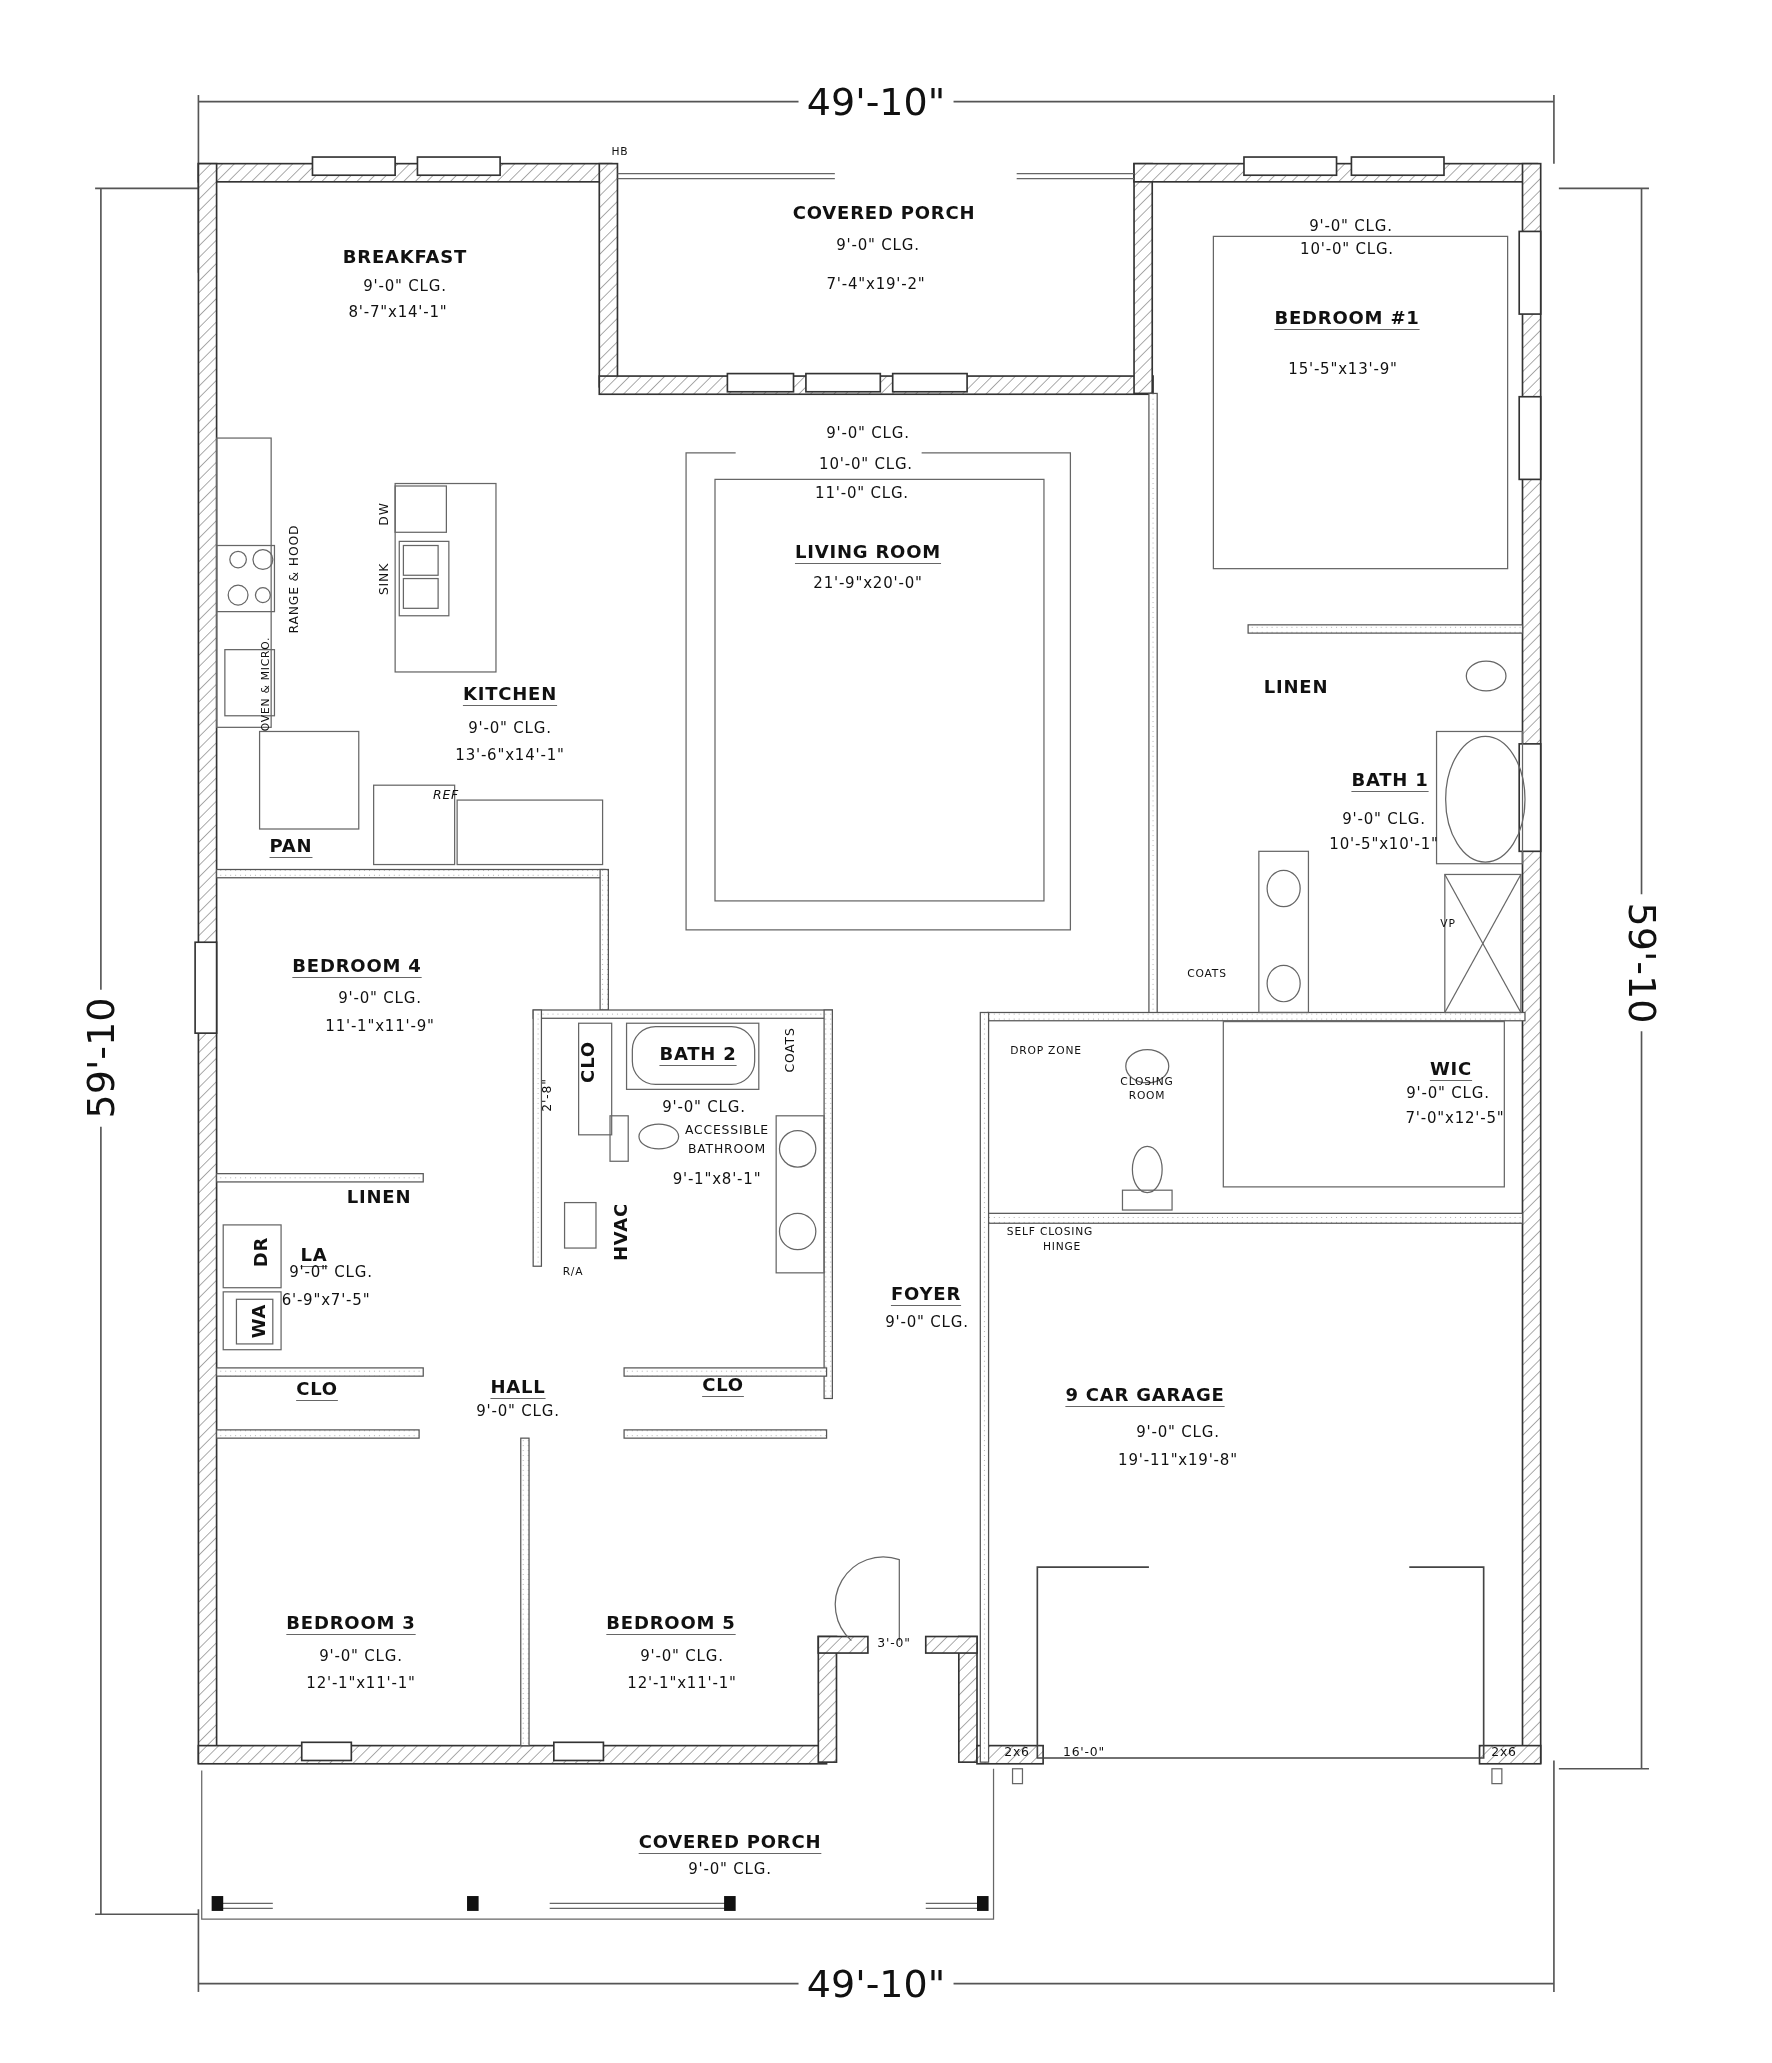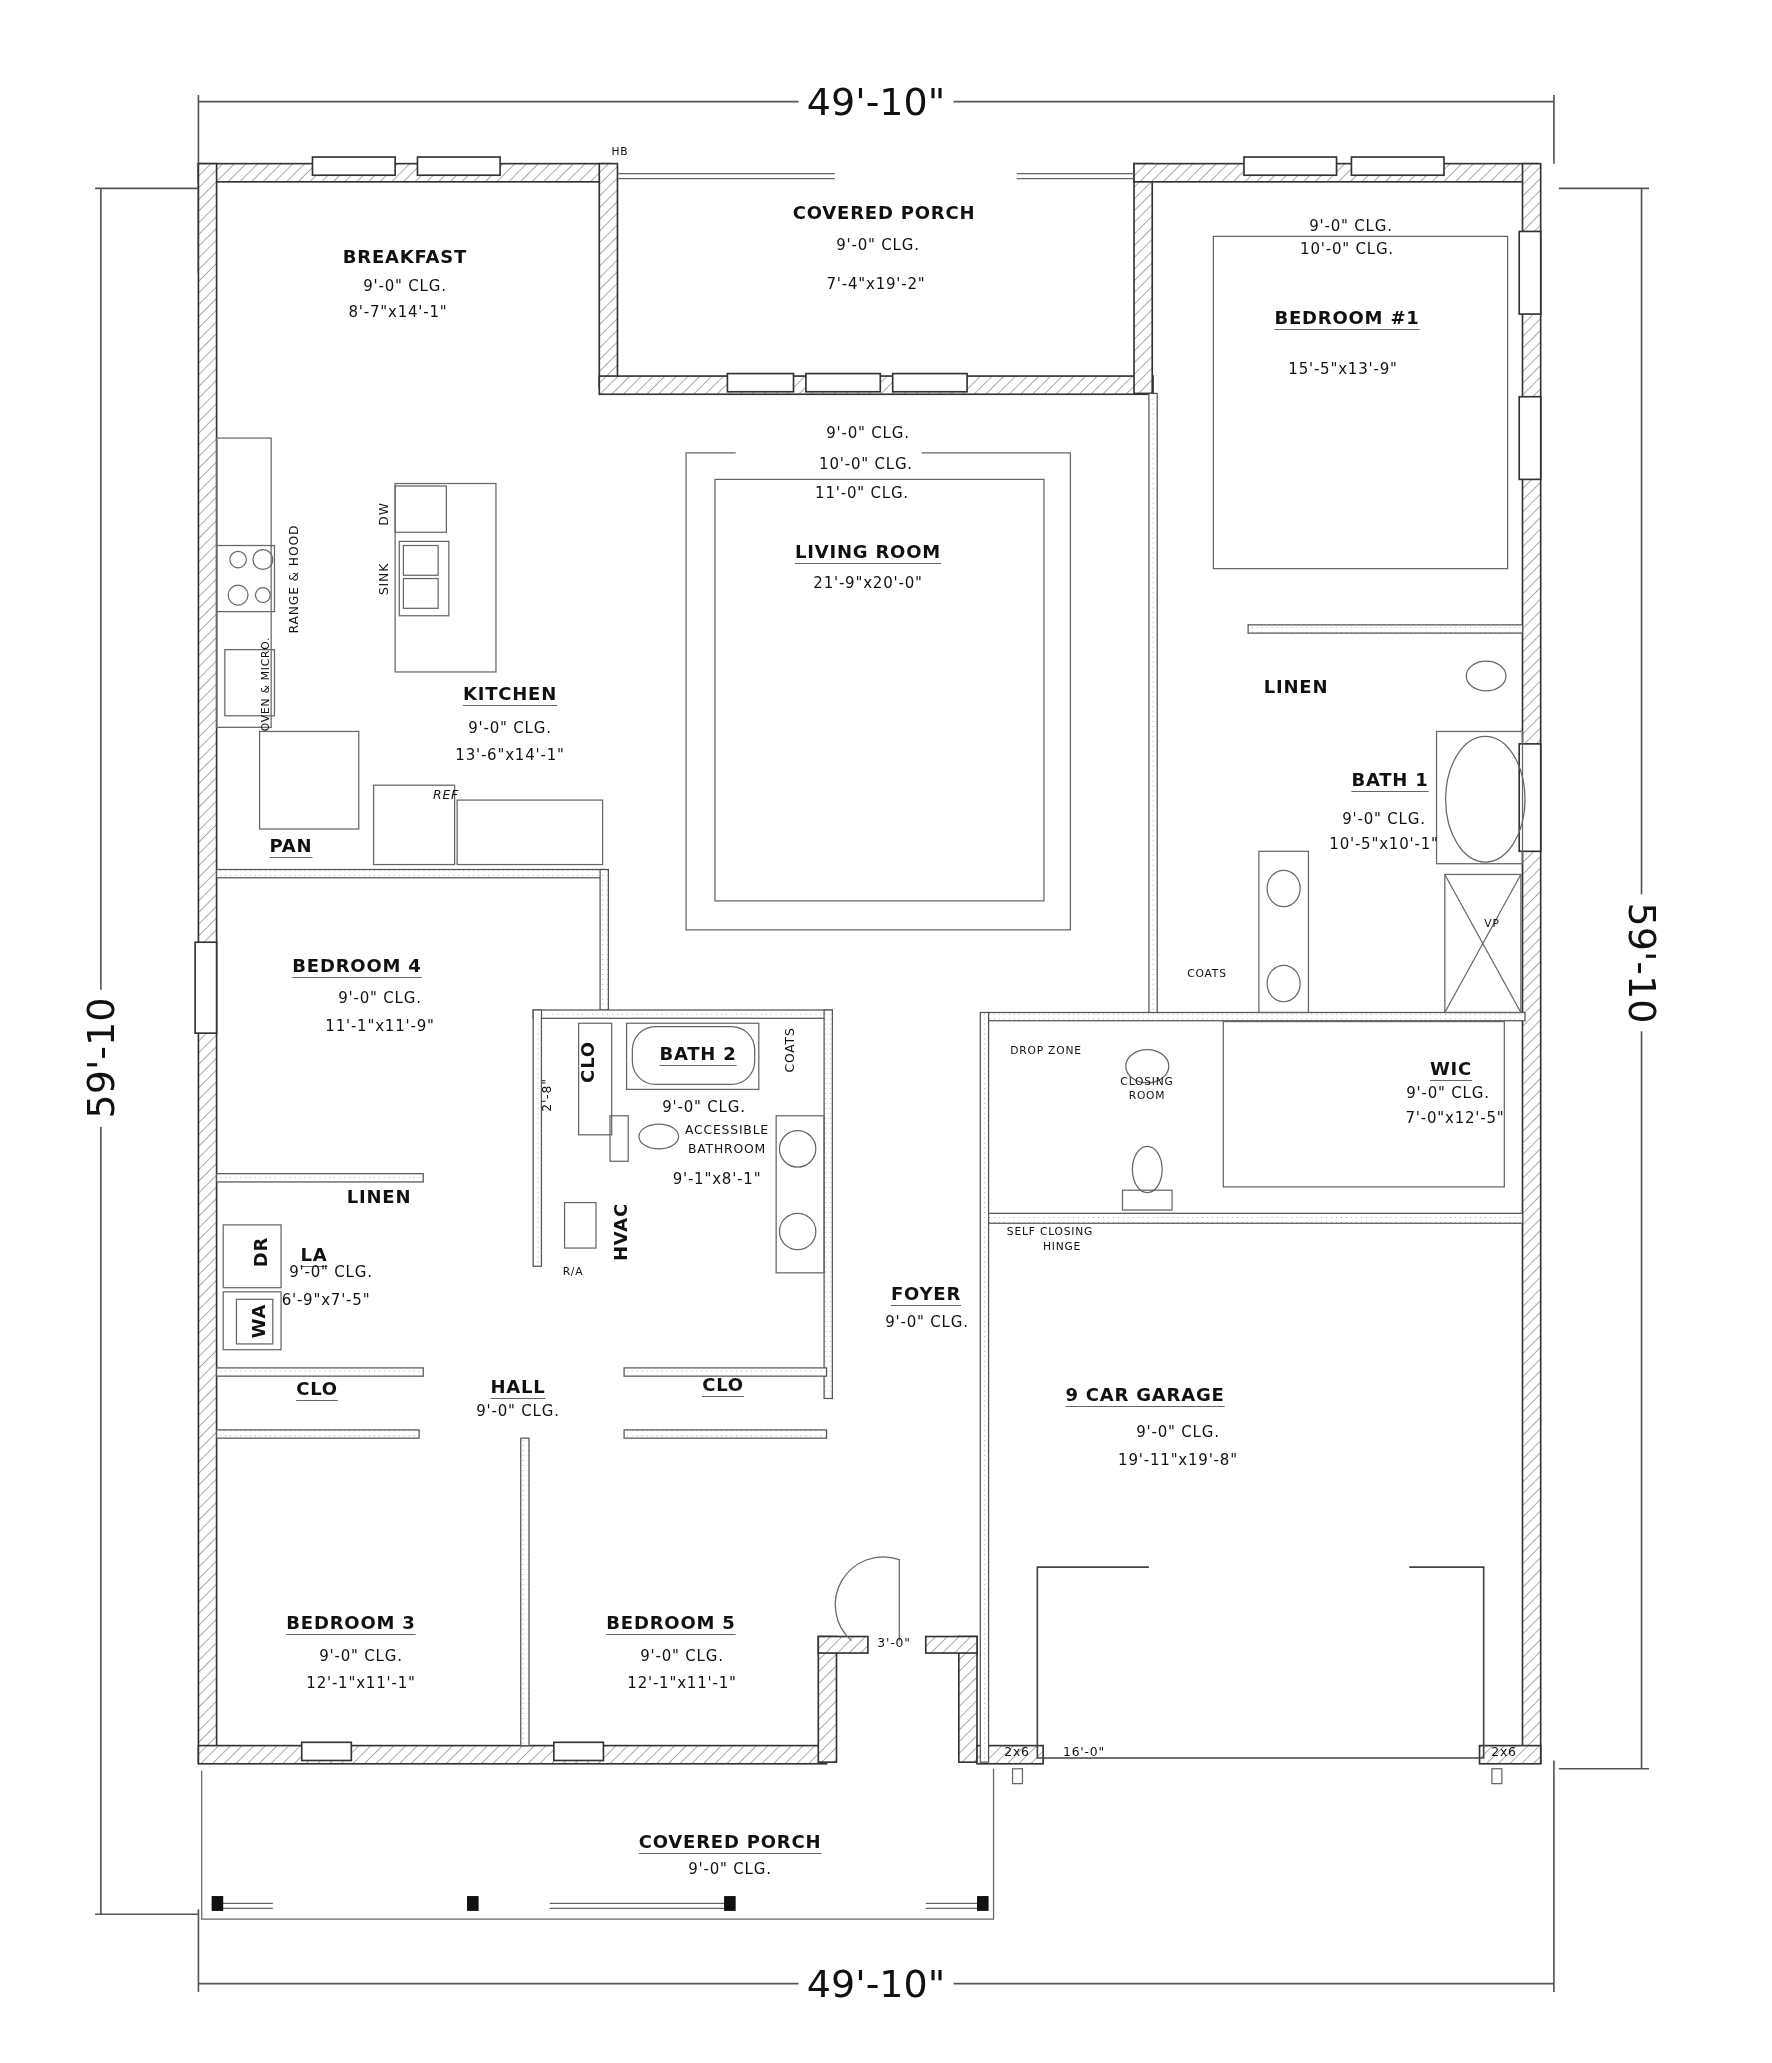--- a/index.html
+++ b/index.html
@@ -253,21 +253,21 @@
 <div class="lbl small" style="left:293px;top:579px;transform:translate(-50%,-50%) rotate(-90deg);">RANGE &amp; HOOD</div>
 <div class="lbl tiny" style="left:265px;top:684px;transform:translate(-50%,-50%) rotate(-90deg);">OVEN &amp; MICRO.</div>
 <div class="lbl small" style="left:383px;top:579px;transform:translate(-50%,-50%) rotate(-90deg);">SINK</div>
 <div class="lbl small" style="left:383px;top:514px;transform:translate(-50%,-50%) rotate(-90deg);">DW</div>
 
 <div class="lbl room u" style="left:1390px;top:769px;">BATH 1</div>
 <div class="lbl sub" style="left:1384px;top:810px;">9'-0" CLG.</div>
 <div class="lbl sub" style="left:1384px;top:835px;">10'-5"x10'-1"</div>
 <div class="lbl room" style="left:1296px;top:676px;">LINEN</div>
 <div class="lbl tiny" style="left:1207px;top:967px;">COATS</div>
-<div class="lbl tiny" style="left:1492px;top:917px;">VP</div>
+<div class="lbl tiny" style="left:1448px;top:917px;">VP</div>
 
 <div class="lbl room u" style="left:357px;top:955px;">BEDROOM 4</div>
 <div class="lbl sub" style="left:380px;top:989px;">9'-0" CLG.</div>
 <div class="lbl sub" style="left:380px;top:1017px;">11'-1"x11'-9"</div>
 <div class="lbl small" style="left:546px;top:1095px;transform:translate(-50%,-50%) rotate(-90deg);">2'-8"</div>
 
 <div class="lbl room" style="left:587px;top:1062px;transform:translate(-50%,-50%) rotate(-90deg);">CLO</div>
 <div class="lbl room u" style="left:698px;top:1043px;">BATH 2</div>
 <div class="lbl small" style="left:789px;top:1050px;transform:translate(-50%,-50%) rotate(-90deg);">COATS</div>
 <div class="lbl sub" style="left:704px;top:1098px;">9'-0" CLG.</div>

